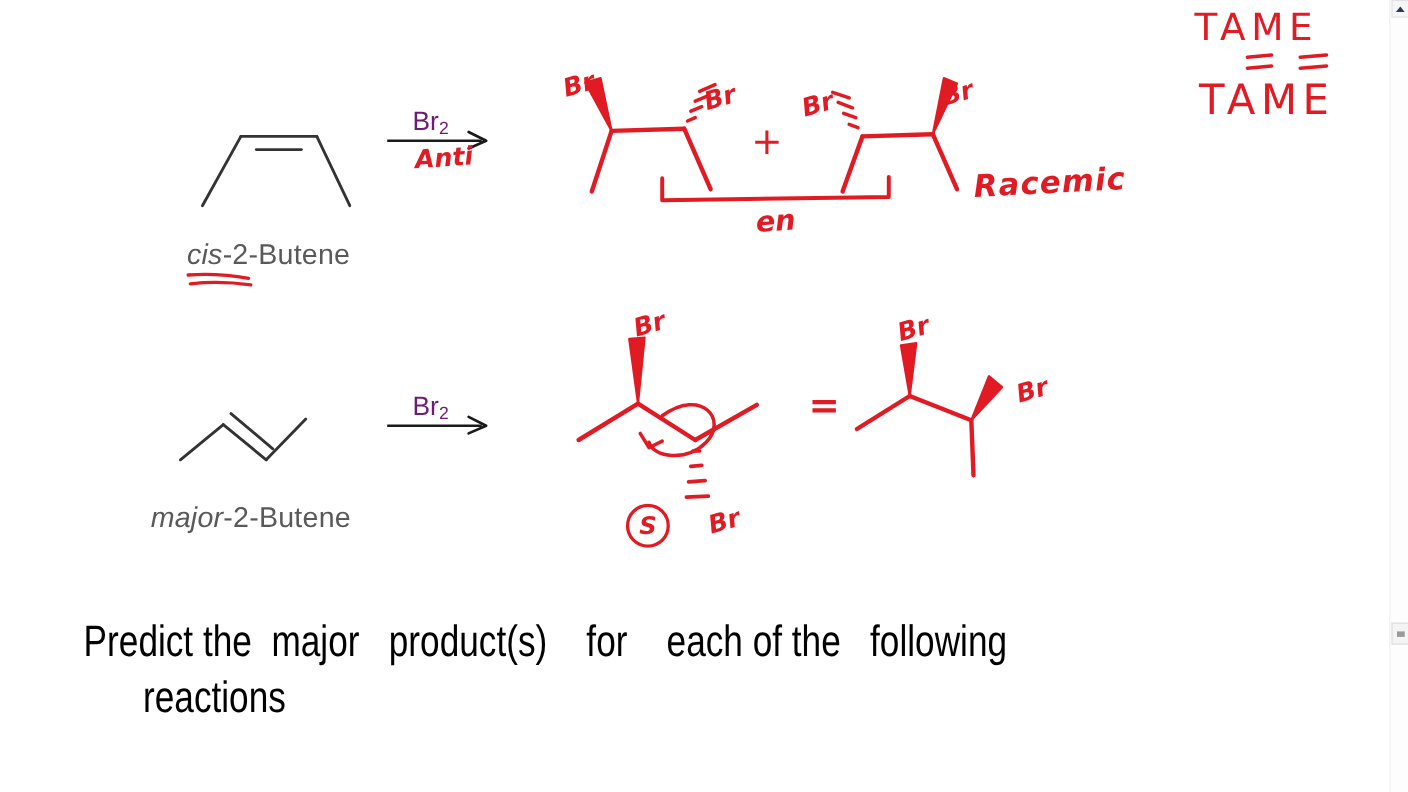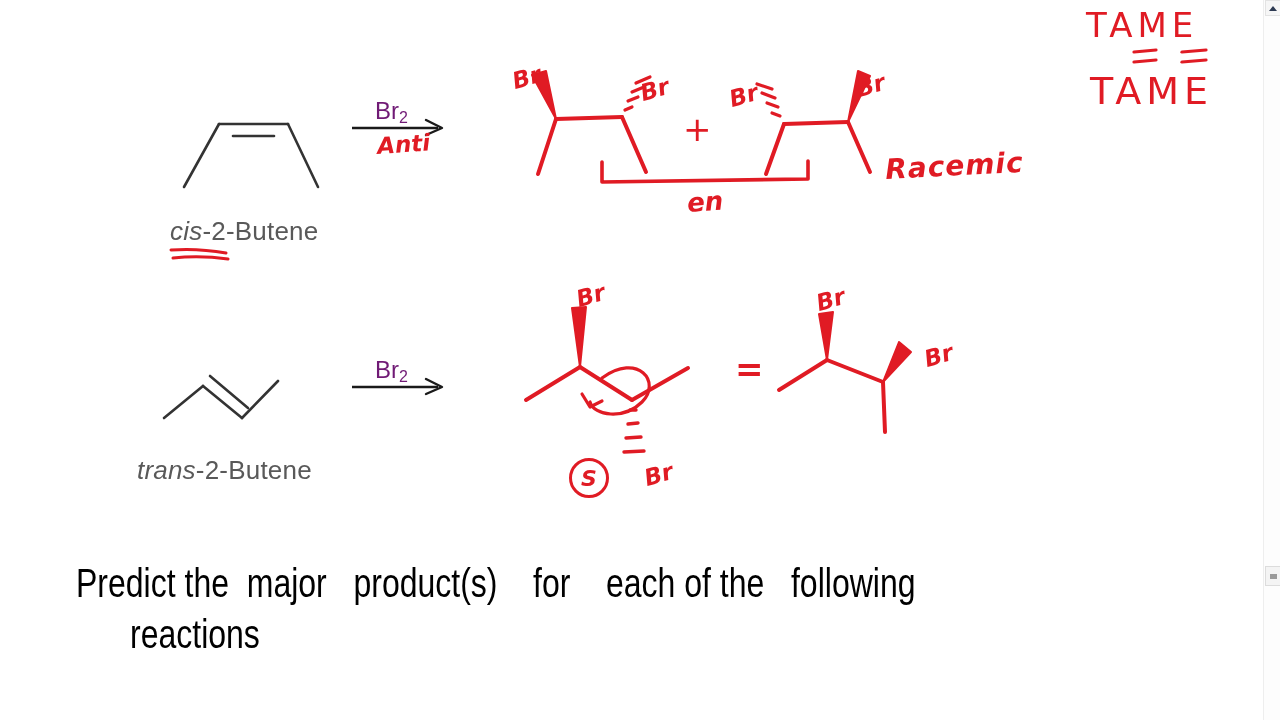--- a/index.html
+++ b/index.html
@@ -266,21 +266,21 @@
       <g stroke="#333333" stroke-width="2.6" fill="none" stroke-linecap="round">
         <line x1="4" y1="50" x2="43" y2="18"></line>
         <line x1="43" y1="18" x2="82" y2="50"></line>
         <line x1="50" y1="8" x2="88" y2="40"></line>
         <line x1="82" y1="50" x2="118" y2="13"></line>
       </g>
     </svg>
   </div>
 
   <div class="abs mol-label" style="left:137px; top:455px;">
-    <span class="ital">trans</span><span>-2-Butene</span>
+    <span class="ital">major</span><span>-2-Butene</span>
   </div>
 
   <div class="abs" style="left:352px; top:377px;">
     <svg width="95" height="26" viewBox="0 0 95 26" aria-hidden="true">
       <line x1="0" y1="10" x2="86" y2="10" stroke="#1a1a1a" stroke-width="2.4"></line>
       <path d="M74 2 L90 10 L74 17" fill="none" stroke="#1a1a1a" stroke-width="2.4" stroke-linecap="round" stroke-linejoin="round"></path>
     </svg>
   </div>
 
   <div class="abs reagent" style="left:375px; top:356px;">

